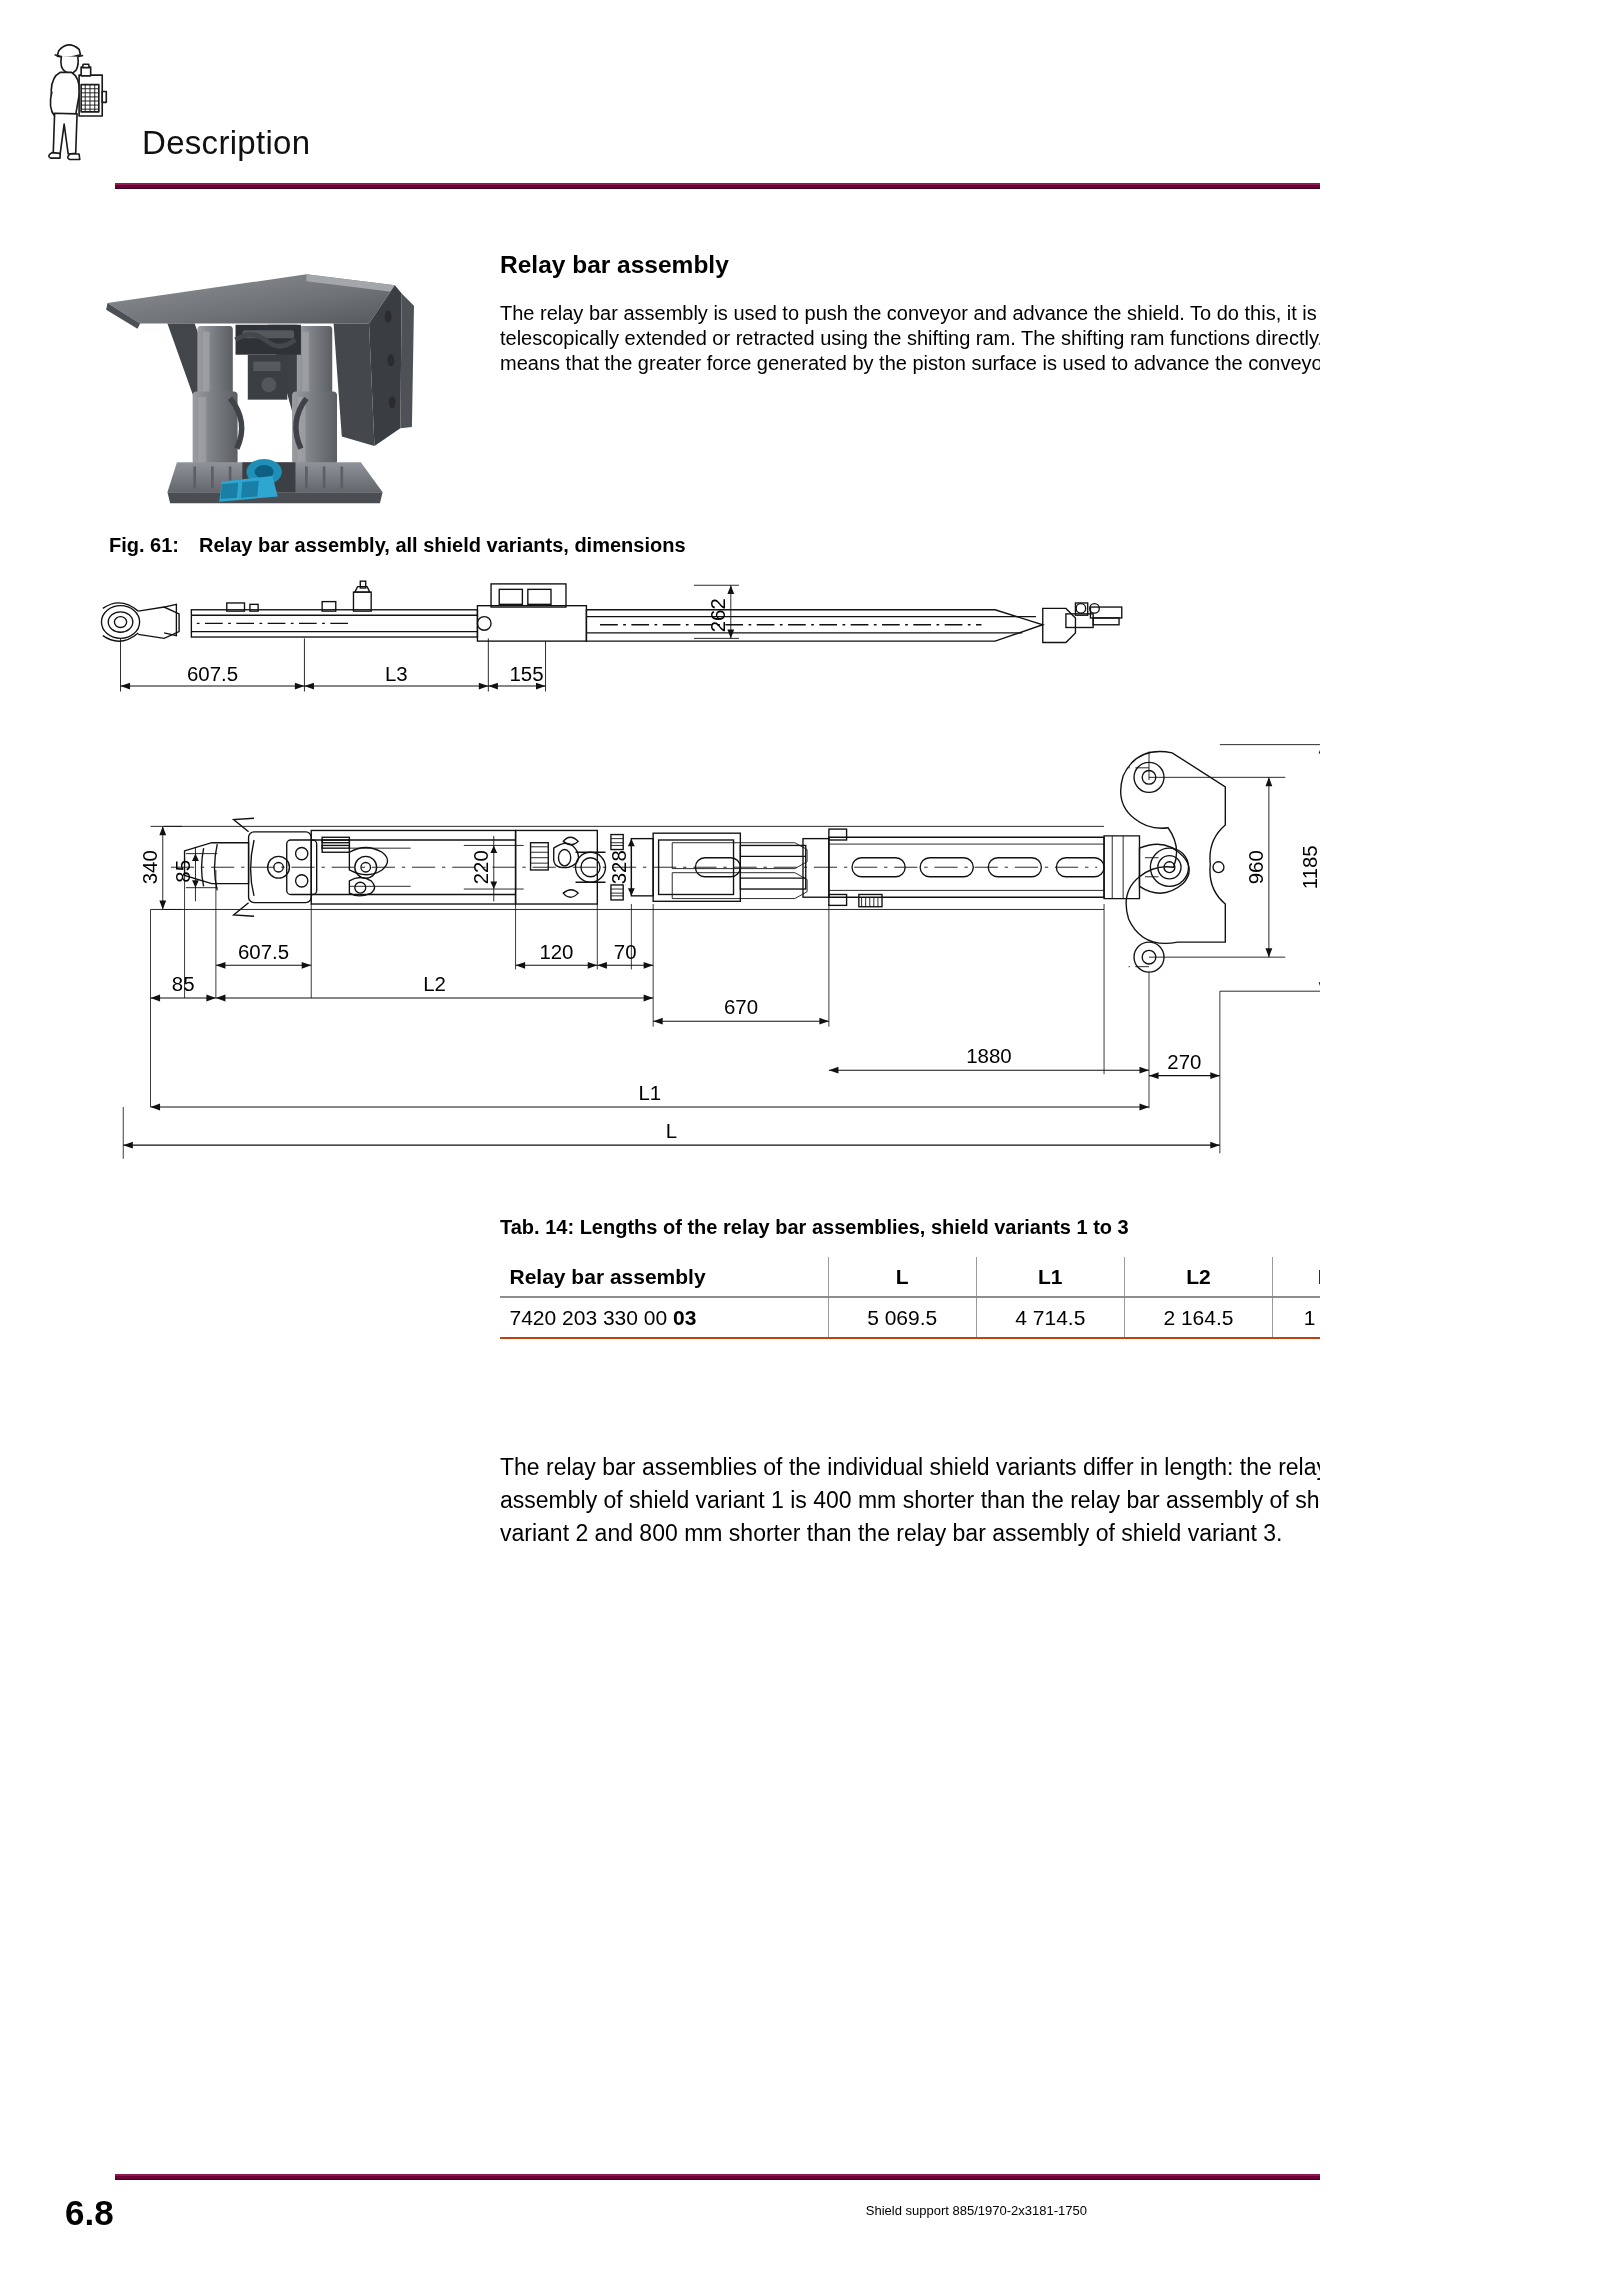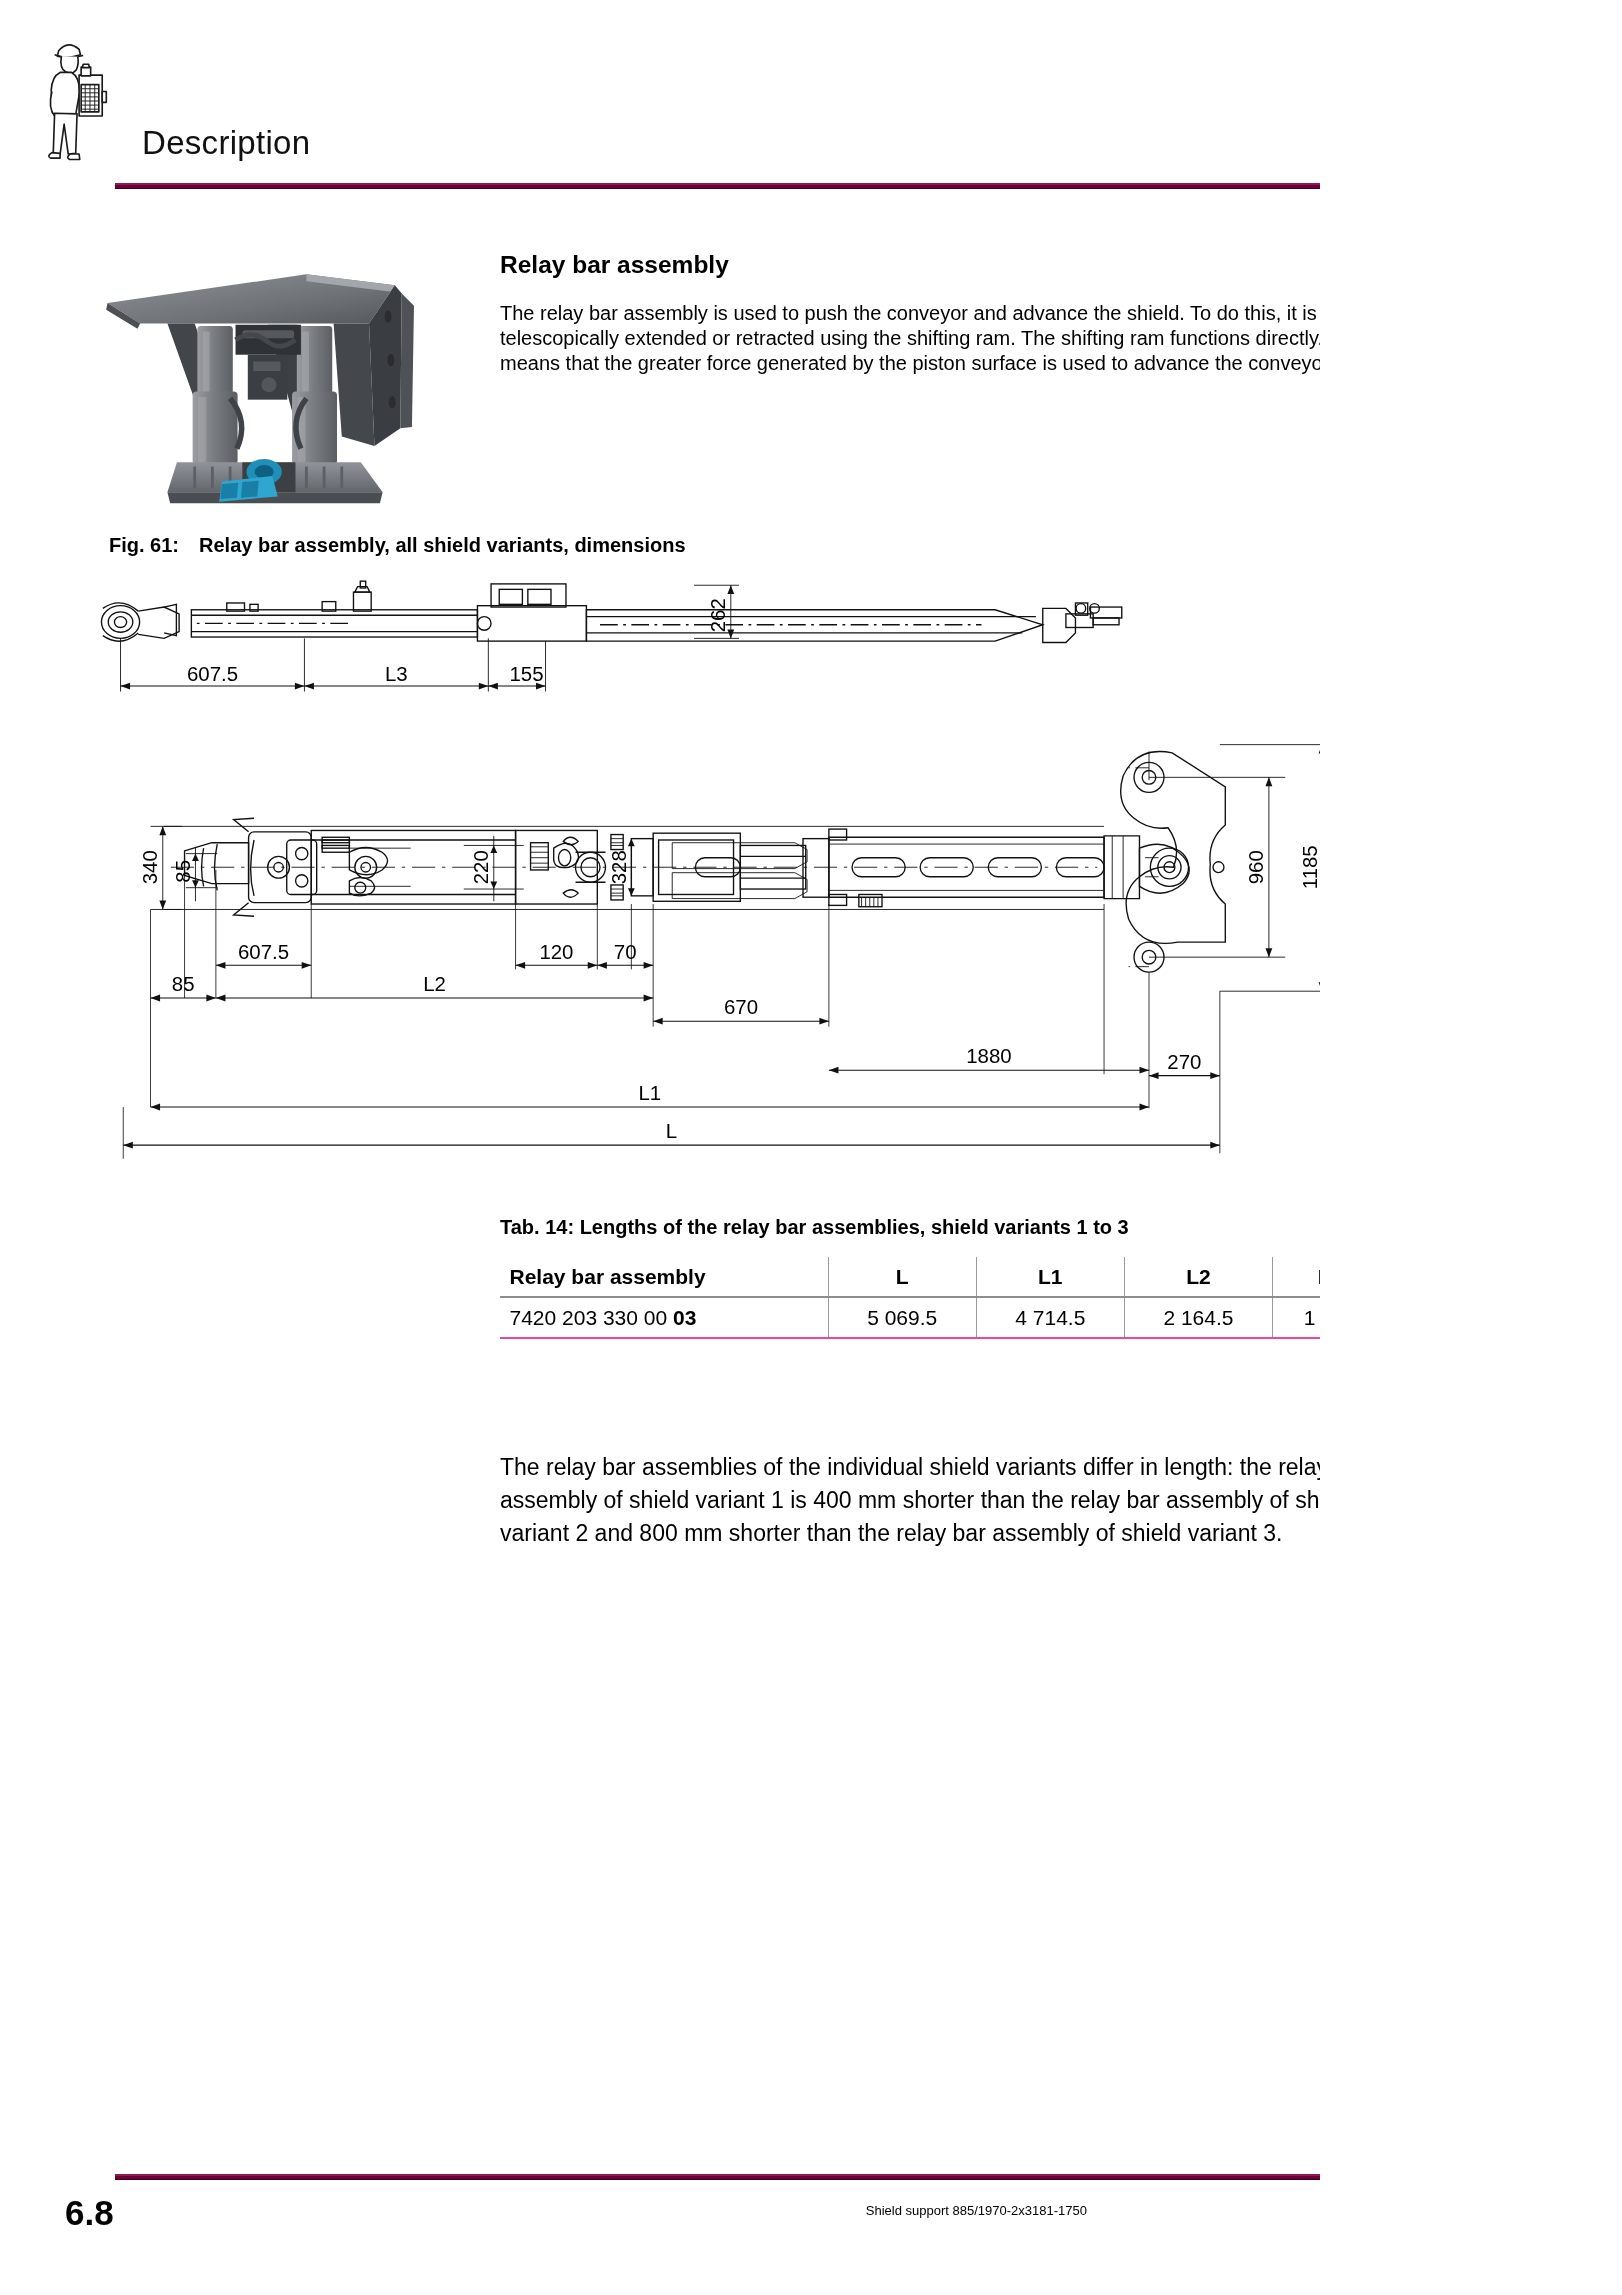--- a/index.html
+++ b/index.html
@@ -118,21 +118,21 @@
     font-weight: normal;
   }
   .data-table thead th {
     font-weight: bold;
     border-bottom: 2px solid #8d8d8d;
   }
   .data-table tbody td {
     border-bottom: 2px solid #8d8d8d;
   }
   .data-table tbody tr:last-child td {
-    border-bottom: 2px solid #ec4899;
+    border-bottom: 2px solid #c2410c;
   }
   .data-table .col-name {
     text-align: left;
     padding-left: 9.5px;
     width: 314px;
     border-right: 1.4px solid #9a9a9a;
   }
   .data-table th.col-name { font-weight: bold; }
   .data-table .cell-div { border-right: 1.4px solid #9a9a9a; }
   .variant-suffix { font-weight: bold; }

